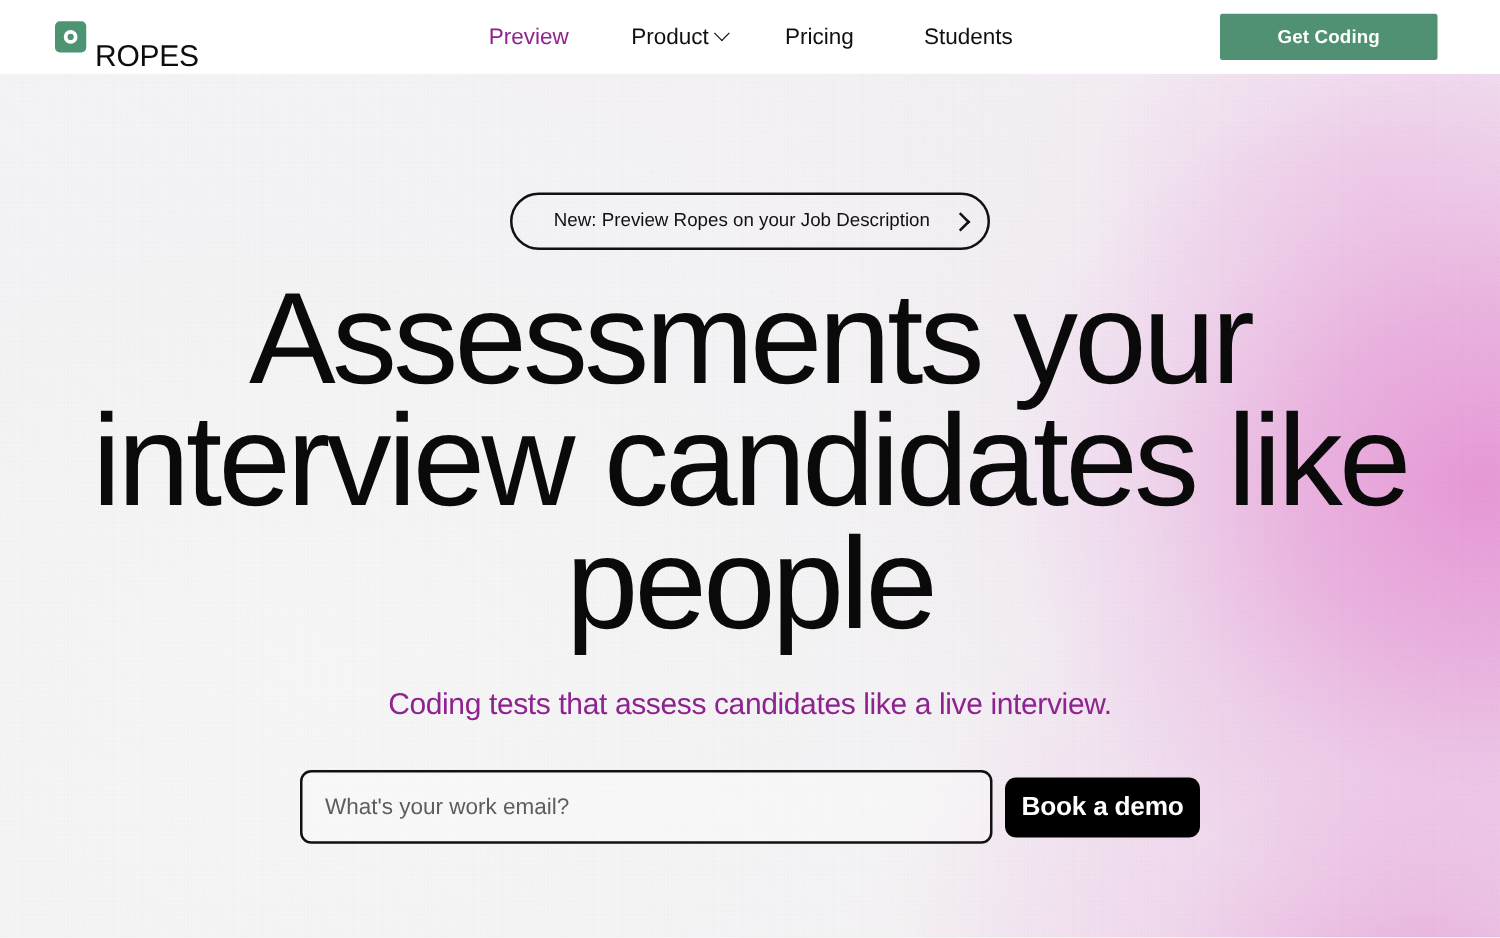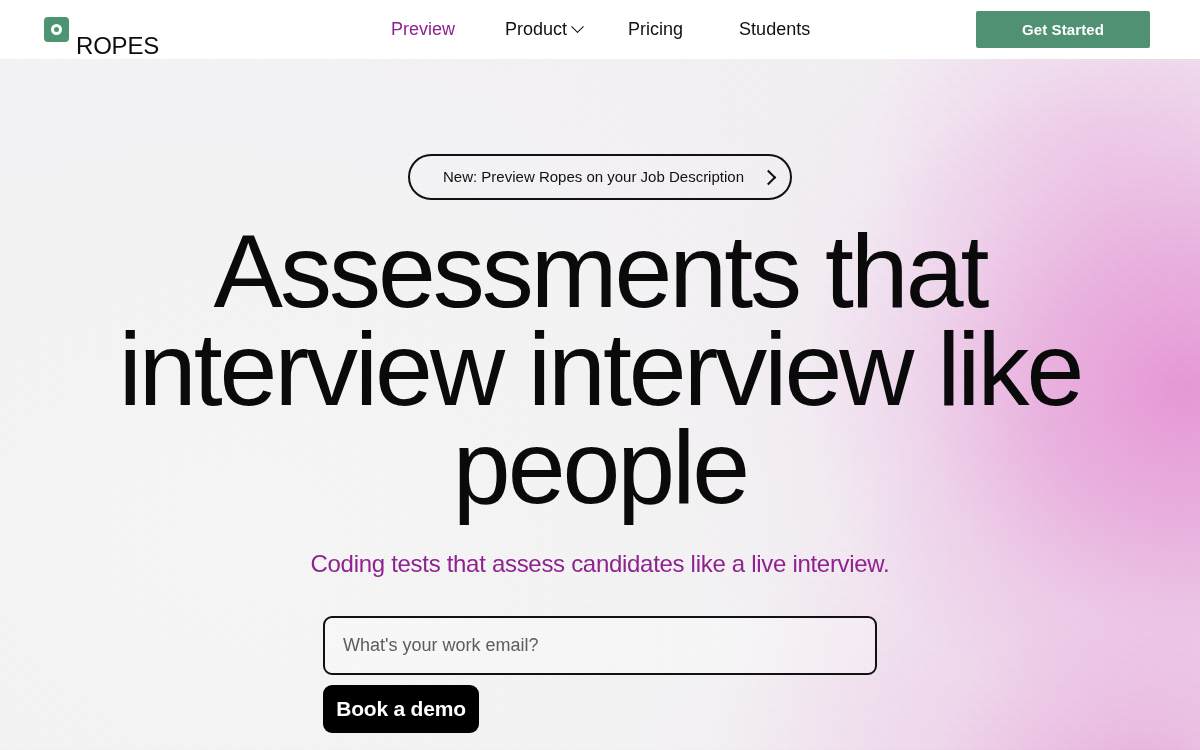--- a/index.html
+++ b/index.html
@@ -222,22 +222,22 @@
     font-size: 24px;
     letter-spacing: -0.3px;
     color: #8e2390;
     font-weight: 400;
     text-align: center;
   }
 
   .cta-row {
     margin-top: 38px;
     display: flex;
+    align-items: center;
     gap: 10px;
-    flex-direction: column;
   }
   .email-field {
     width: 554px;
     height: 59px;
     border: 2.5px solid #111111;
     border-radius: 9px;
     background: rgba(255,255,255,0.30);
     padding: 0 18px;
     font-family: "Liberation Sans", sans-serif;
     font-size: 18px;
@@ -291,31 +291,31 @@
       <span class="nav-gap-2"></span>
       <a class="nav-link">
         <span>Pricing</span>
       </a>
       <span class="nav-gap-3"></span>
       <a class="nav-link">
         <span>Students</span>
       </a>
     </div>
 
-    <button class="btn-getstarted">Get Started</button>
+    <button class="btn-getstarted">Get Coding</button>
   </nav>
 
   <div class="hero-inner">
 
     <div class="announce">
       <span class="announce-text">New: Preview Ropes on your Job Description</span>
       <span class="chev-right"></span>
     </div>
 
-    <h1 class="headline">Assessments that interview interview like people</h1>
+    <h1 class="headline">Assessments your interview candidates like people</h1>
 
     <p class="subhead">Coding tests that assess candidates like a live interview.</p>
 
     <div class="cta-row">
       <input class="email-field" type="text" placeholder="What's your work email?" style="">
       <button class="btn-demo">Book a demo</button>
     </div>
 
   </div>
 

